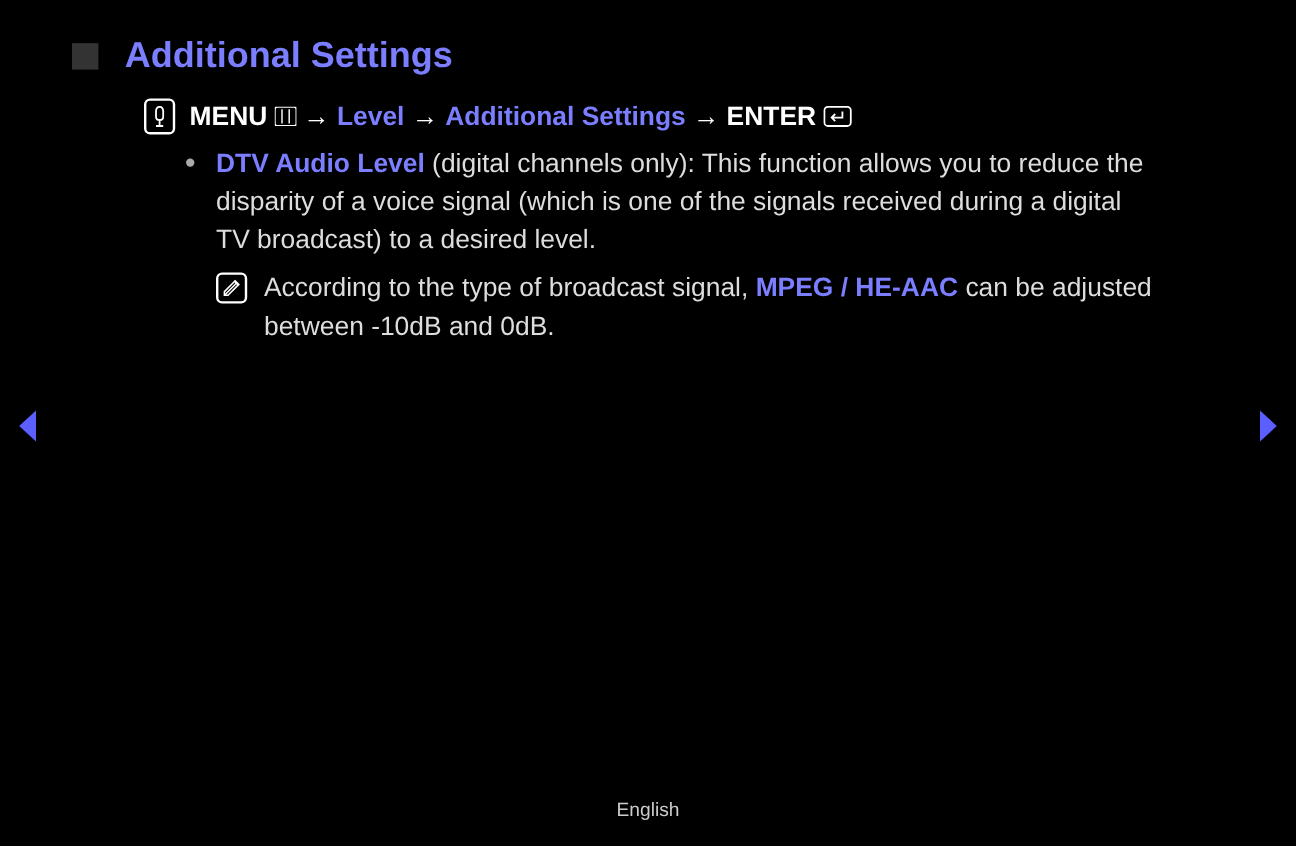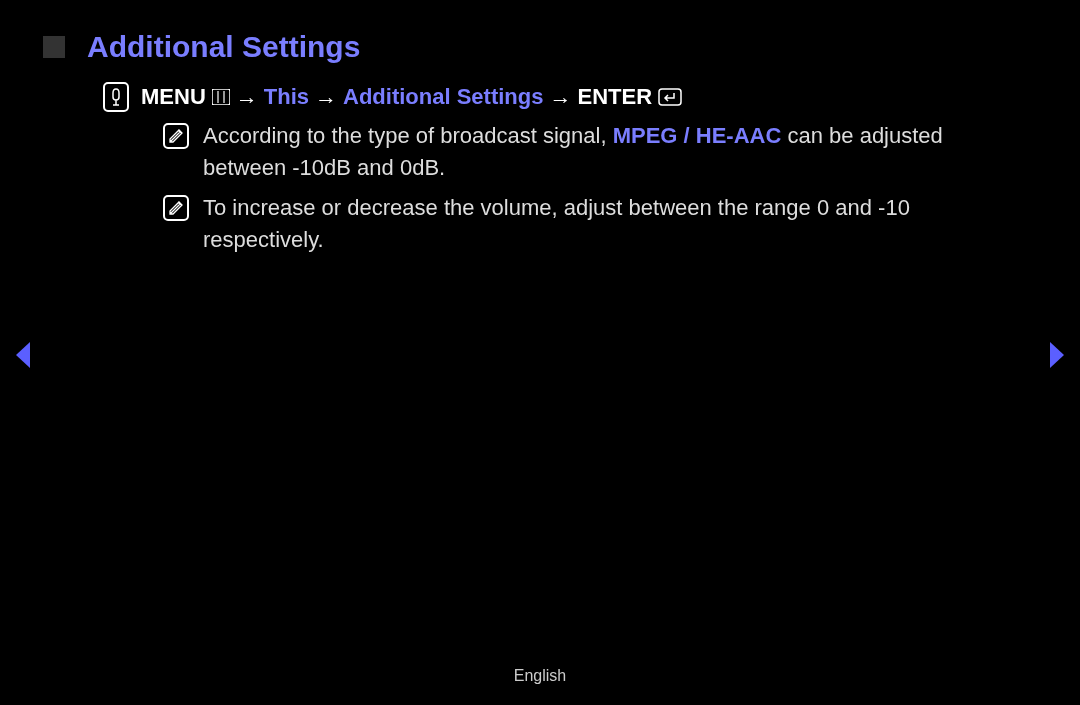--- a/index.html
+++ b/index.html
@@ -10,21 +10,21 @@
     body {
       width: 1080px;
       height: 705px;
       background: #000;
       color: #fff;
       font-family: Arial, Helvetica, sans-serif;
       position: relative;
       overflow: hidden;
     }
     .content {
-      padding: 30px 60px 0 43px;
+      padding: 30px 60px 0 60px;
     }
     .title-row {
       display: flex;
       align-items: center;
       margin-bottom: 18px;
     }
     .square-bullet {
       width: 22px;
       height: 22px;
       background: #333;
@@ -164,55 +164,53 @@
     <div class="breadcrumb">
       <span class="bc-white">MENU</span>
       <span class="menu-icon-small">
         <svg width="18" height="16" viewBox="0 0 18 16">
           <rect x="0" y="0" width="18" height="16" rx="2" fill="none" stroke="#fff" stroke-width="1.5"></rect>
           <line x1="6" y1="2" x2="6" y2="14" stroke="#fff" stroke-width="1.2"></line>
           <line x1="12" y1="2" x2="12" y2="14" stroke="#fff" stroke-width="1.2"></line>
         </svg>
       </span>
       <span class="bc-white">→</span>
-      <span class="bc-blue">This</span>
+      <span class="bc-blue">Level</span>
       <span class="bc-white">→</span>
       <span class="bc-blue">Additional Settings</span>
       <span class="bc-white">→</span>
       <span class="bc-white">ENTER</span>
       <span class="enter-icon-small">
         <svg width="24" height="18" viewBox="0 0 24 18">
           <rect x="1" y="1" width="22" height="16" rx="3" fill="none" stroke="#fff" stroke-width="1.5"></rect>
           <path d="M16 5 L16 10 L8 10 M10 7 L7 10 L10 13" fill="none" stroke="#fff" stroke-width="1.5"></path>
         </svg>
       </span>
     </div>
   </div>
 
   <div class="body-text">
+    <div class="bullet-item">
+      <div class="dot"></div>
+      <div>
+        <span class="item-label">DTV Audio Level</span><span> (digital channels only): This function allows you to reduce the disparity of a voice signal (which is one of the signals received during a digital TV broadcast) to a desired level.</span>
+      </div>
+    </div>
 
     <div class="note-row">
       <span class="note-icon">
         <svg width="16" height="16" viewBox="0 0 16 16">
           <path d="M2 14 L12 4 M10 2 L14 6 M2 14 L2 11 L11 2 L14 5 L5 14 Z" stroke="#fff" stroke-width="1.3" fill="none"></path>
         </svg>
       </span>
       <div>
         <span>According to the type of broadcast signal, </span><span class="inline-bold-blue">MPEG / HE-AAC</span><span> can be adjusted between -10dB and 0dB.</span>
       </div>
     </div>
 
-    <div class="note-row">
-      <span class="note-icon">
-        <svg width="16" height="16" viewBox="0 0 16 16">
-          <path d="M2 14 L12 4 M10 2 L14 6 M2 14 L2 11 L11 2 L14 5 L5 14 Z" stroke="#fff" stroke-width="1.3" fill="none"></path>
-        </svg>
-      </span>
-      <div>To increase or decrease the volume, adjust between the range 0 and -10 respectively.</div>
-    </div>
   </div>
 </div>
 
 <div class="nav-left">
   <svg width="22" height="30" viewBox="0 0 22 30">
     <polygon points="18,2 4,15 18,28" fill="#5b5fff"></polygon>
   </svg>
 </div>
 
 <div class="nav-right">

